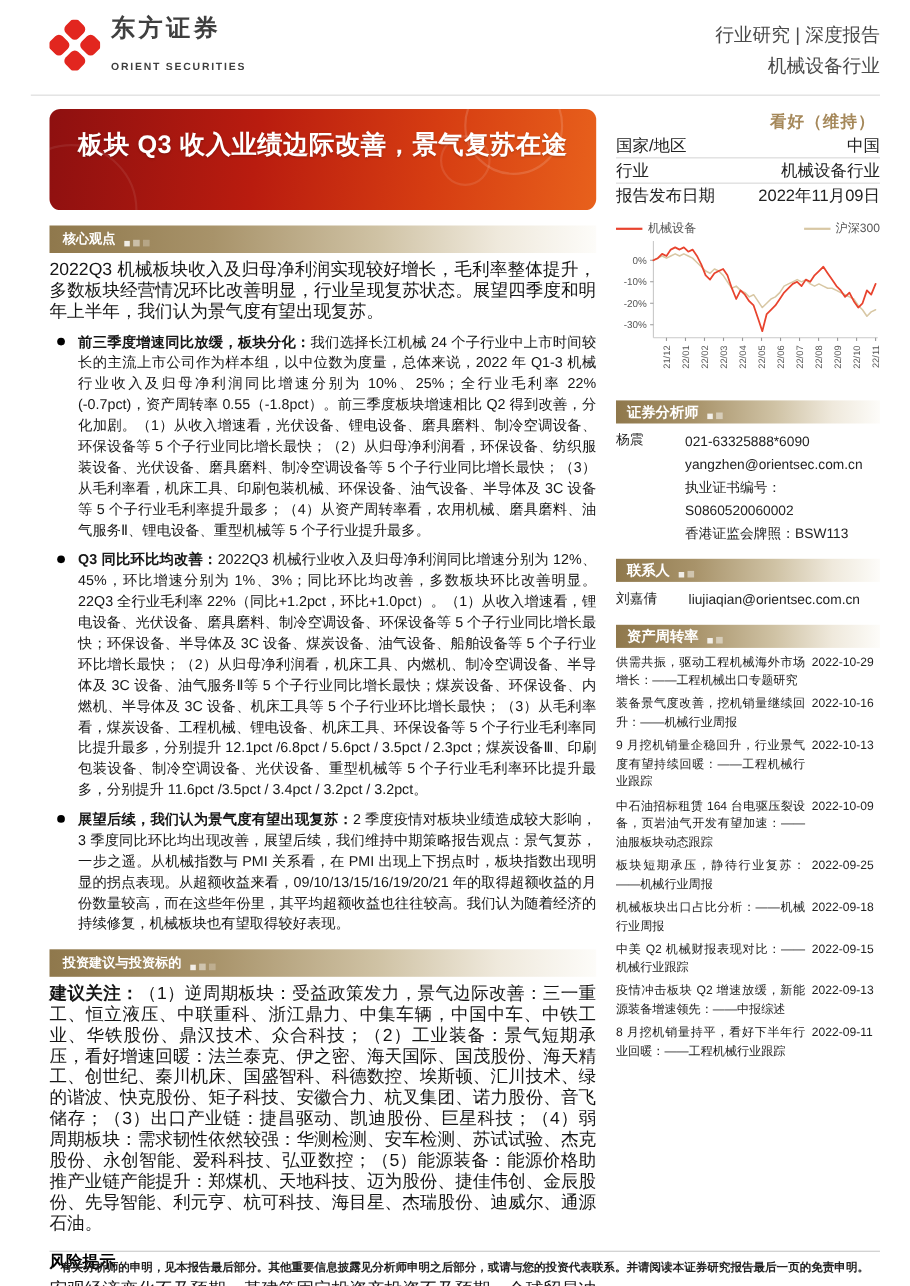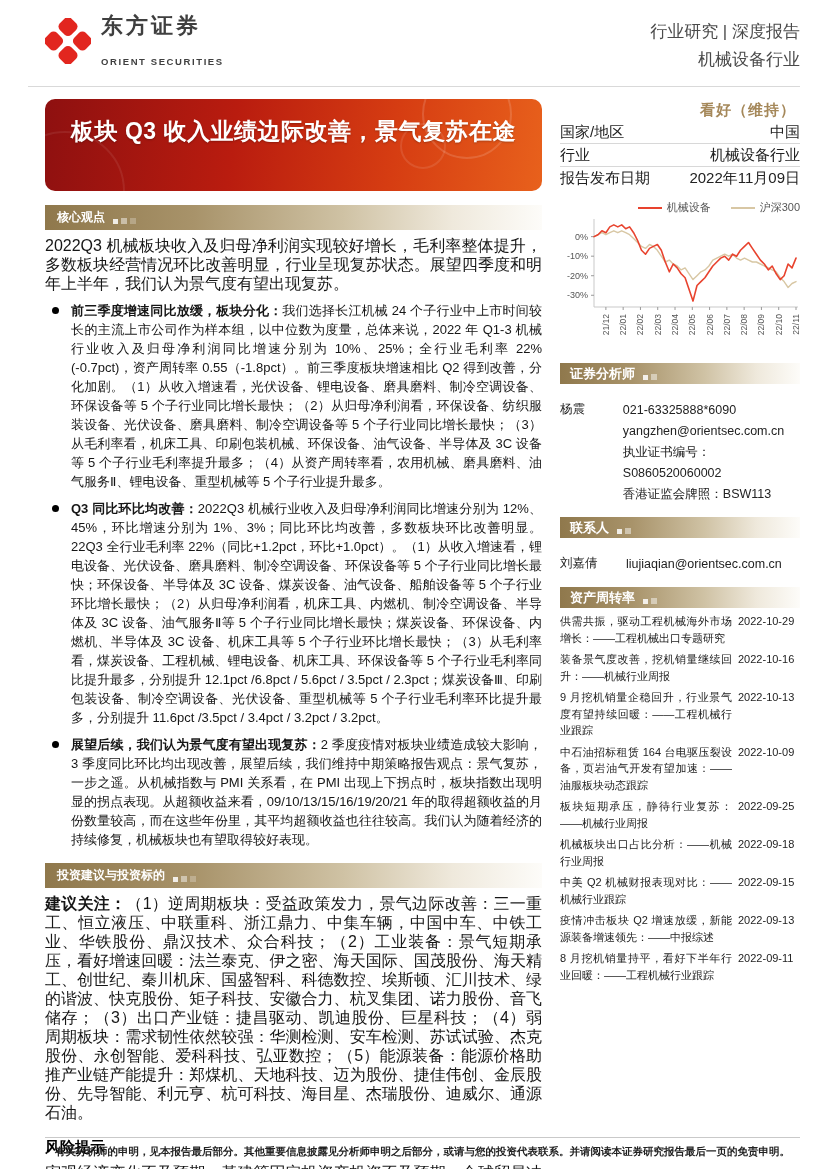--- a/index.html
+++ b/index.html
@@ -53,26 +53,26 @@
     background:linear-gradient(90deg,#9780528 0%, #97805a 0%,#b8a478 40%,#e5ddc9 72%,#fbf9f4 100%);font-family:Liberation Serif, serif; }
   .rating-label { color:#fff; font-weight:700; font-size:13px; padding-left:10px; display:flex; gap:8px; align-items:center;}
   .rating-label .deco { display:inline-flex; gap:3px; margin-top:6px;}
   .rating-label .deco i { width:5px; height:5px; background:rgba(255,255,255,.8); display:inline-block;}
   .rating-label .deco i:nth-child(2){opacity:.5;}
   .rating-value { color:#a5885a; font-weight:700; font-size:15px; padding-right:4px; letter-spacing:1px; }
   .info-row { display:flex; justify-content:space-between; align-items:center; font-size:15px; color:#222; height:23px; }
   .info-row.b { border-bottom:1px solid #d8d8d8; }
   .info-row .v { text-align:right; }
 
-  .legend { display:flex; justify-content:flex-end; gap:20px; font-size:11px; color:#555; margin-top:10px; }
+  .legend { display:flex; justify-content:space-between; gap:20px; font-size:11px; color:#555; margin-top:10px; }
   .legend-item { display:flex; align-items:center; gap:5px; }
   .legend-item .swatch { width:24px; height:2px; display:inline-block; }
 
   .side-block { margin-top:12px; }
-  .person-row { display:flex; font-size:12.5px; color:#222; margin-top:16px; }
+  .person-row { display:flex; font-size:12.5px; color:#222; margin-top:6px; }
   .person-name { width:66px; padding-top:1px; }
   .person-lines div { line-height:21px; }
 
   .report-item { display:flex; gap:6px; font-size:11px; line-height:16.5px; color:#222; margin-top:5px; }
   .report-title { flex:1; text-align:justify; }
   .report-date { width:62px; white-space:nowrap; }
 
   
   .footer { position:absolute; left:45px; right:27px; bottom:10px; border-top:1px solid #c9c9c9; padding-top:7px;
     text-align:center; font-size:10.5px; font-weight:700; color:#222; }

